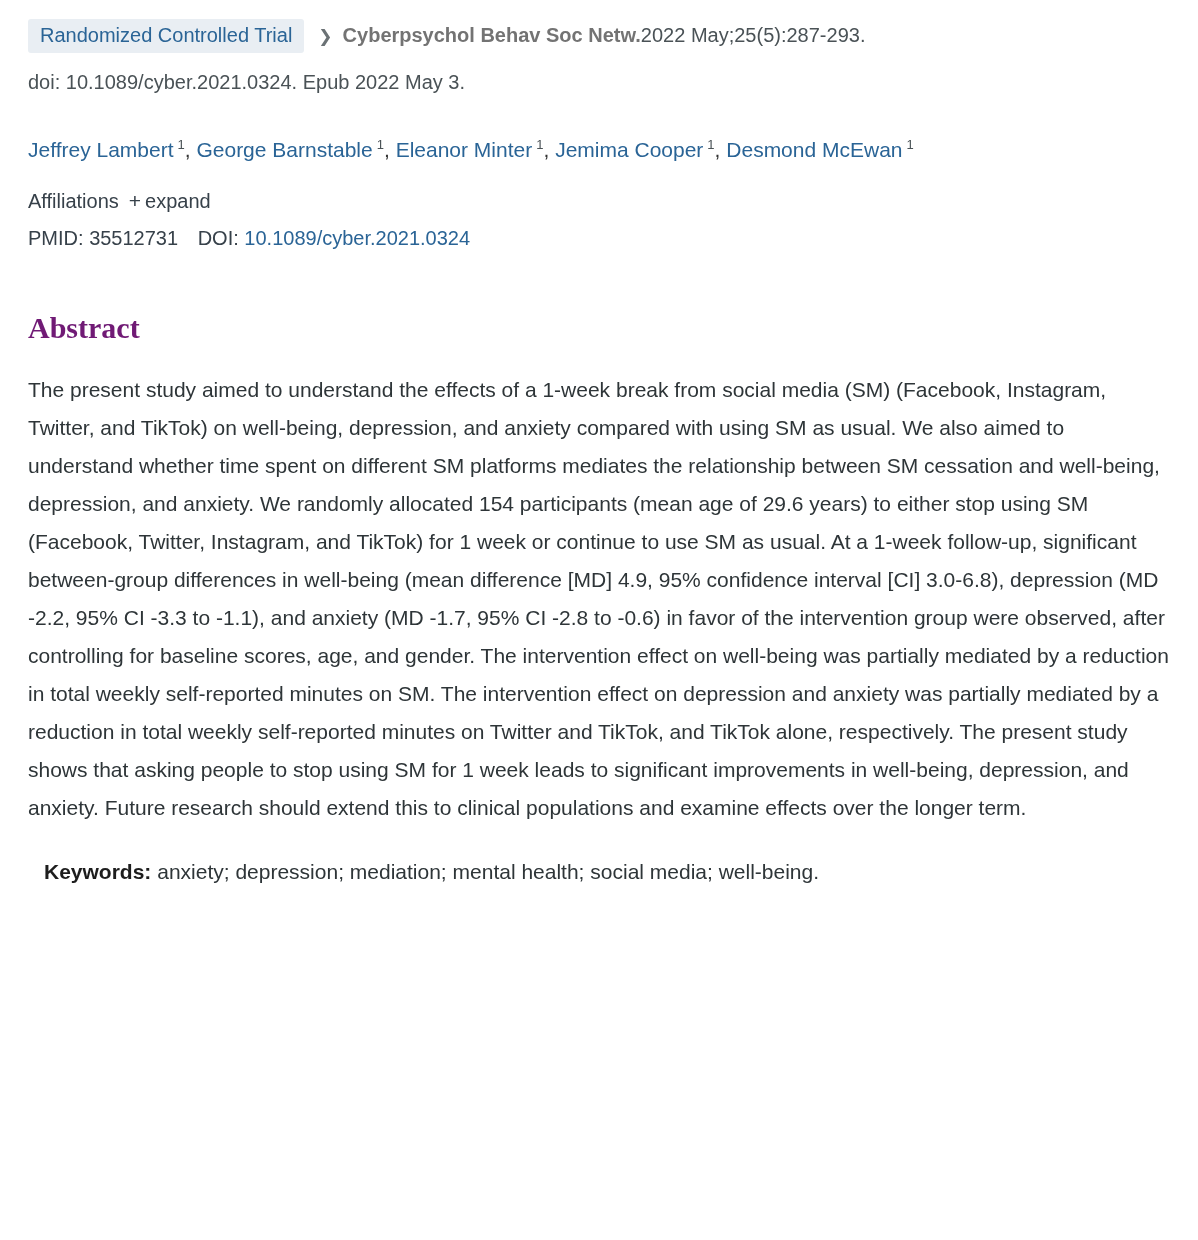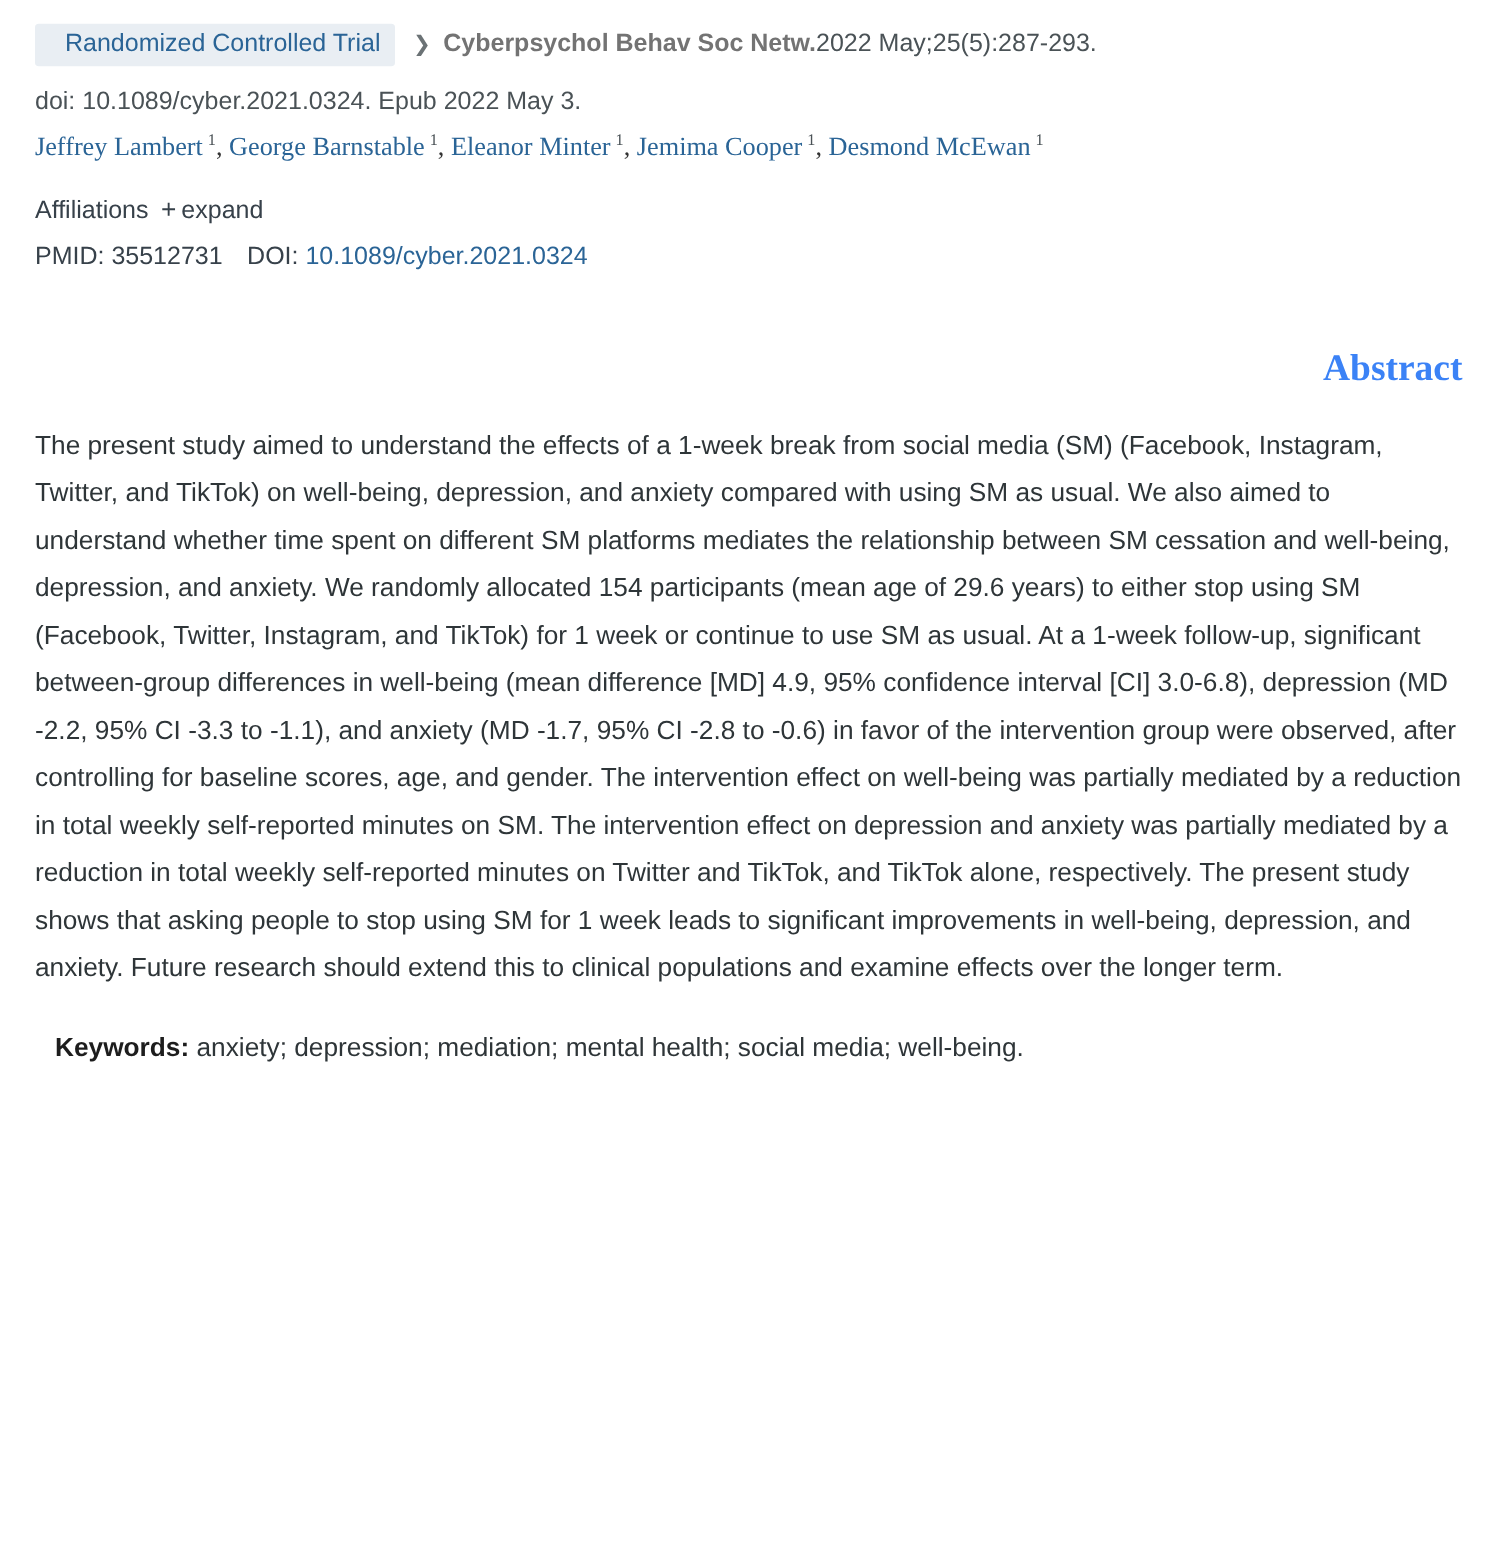--- a/index.html
+++ b/index.html
@@ -22,21 +22,21 @@
   
   .cite-line {
     font-size: 20px;
     line-height: 34px;
     color: #5b6266;
   }
   .pub-type {
     display: inline-block;
     background: #e9eef3;
     color: #2a6496;
-    padding: 3px 12px 5px 24px;
+    padding: 3px 12px 5px 12px;
     border-radius: 3px;
     font-size: 20px;
     line-height: 26px;
     vertical-align: baseline;
   }
   .chev {
     color: #6b7275;
     padding: 0 10px 0 14px;
     font-size: 17px;
   }
@@ -63,24 +63,24 @@
     line-height: 1.34;
     font-weight: bold;
     color: #1d1d1d;
     margin: 34px 0 0 0;
     letter-spacing: -0.2px;
     max-width: 1110px;
   }
 
   
   .authors {
+    margin-top: 32px;
     font-size: 21px;
     line-height: 30px;
     color: #2a6496;
-    font-family: Liberation Serif, serif;
   }
   .author {
     color: #2a6496;
     text-decoration: none;
     cursor: pointer;
   }
   .sup {
     font-size: 13px;
     vertical-align: super;
     color: #4a5256;
@@ -115,23 +115,22 @@
     color: #2a6496;
     text-decoration: none;
     cursor: pointer;
   }
 
   
   h2.abstract-head {
     font-family: "Liberation Serif", serif;
     font-size: 30px;
     font-weight: bold;
-    color: #3b82f6;
+    color: #701a75;
     margin: 58px 0 0 0;
-    text-align: right;
   }
   p.abstract-body {
     margin: 26px 0 0 0;
     font-size: 21px;
     line-height: 38px;
     color: #2e3538;
     max-width: 1150px;
     text-align: left;
   }
   p.keywords {

